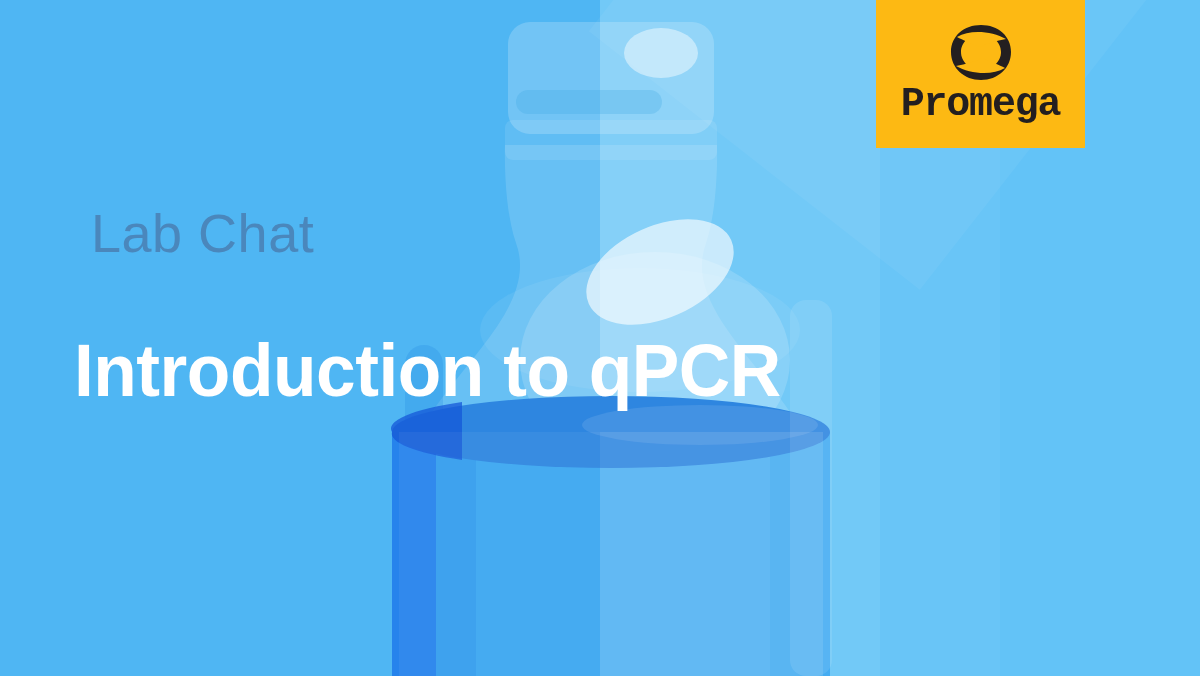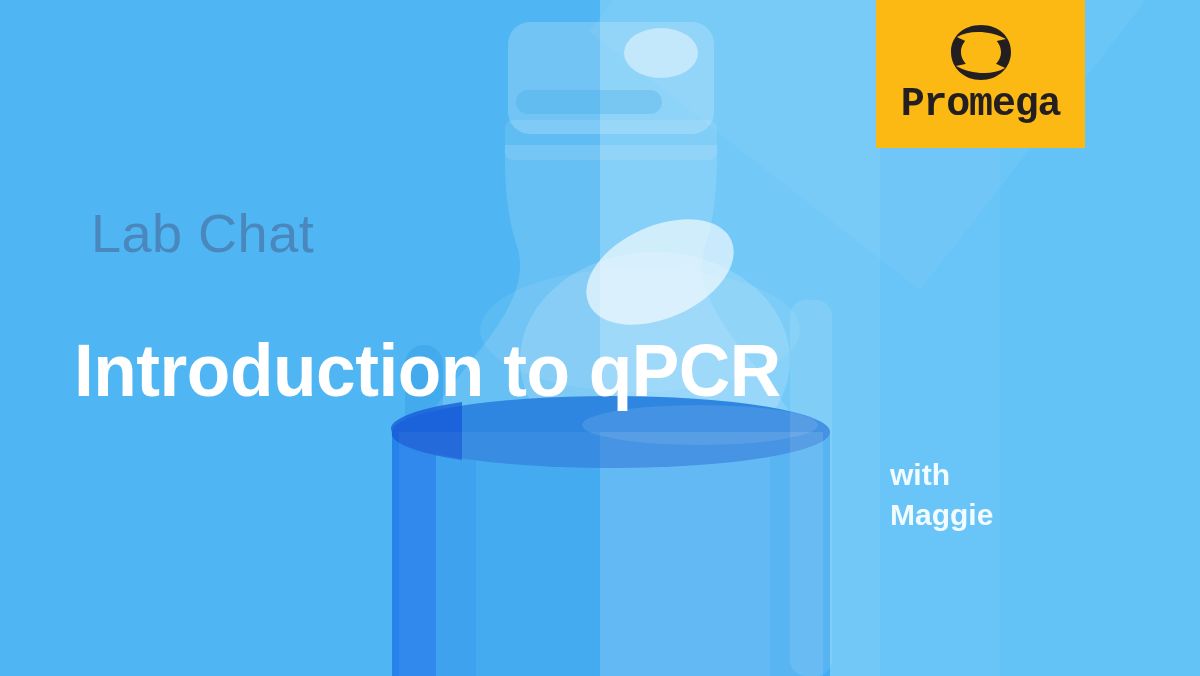--- a/index.html
+++ b/index.html
@@ -215,24 +215,20 @@
         <rect x="790" y="300" width="42" height="376" rx="16" fill="#ffffff" fill-opacity="0.10"></rect>
 
       </g>
     </svg>
   </div>
 
   <div class="kicker">Lab Chat</div>
 
   <div class="title">Introduction to qPCR</div>
 
-  <div class="presenter">
-    <span>with</span>
-    <span class="line2">Maggie</span>
-  </div>
 
   <div class="logo-block">
     <svg class="logo-mark" viewBox="0 0 66 60" aria-hidden="true">
       <g fill="#231f20">
         <path d="M33 2
                  C16 2 3 13 3 29
                  C3 45 16 57 33 57
                  C50 57 63 45 63 29
                  C63 13 50 2 33 2 Z
                  M33 11

